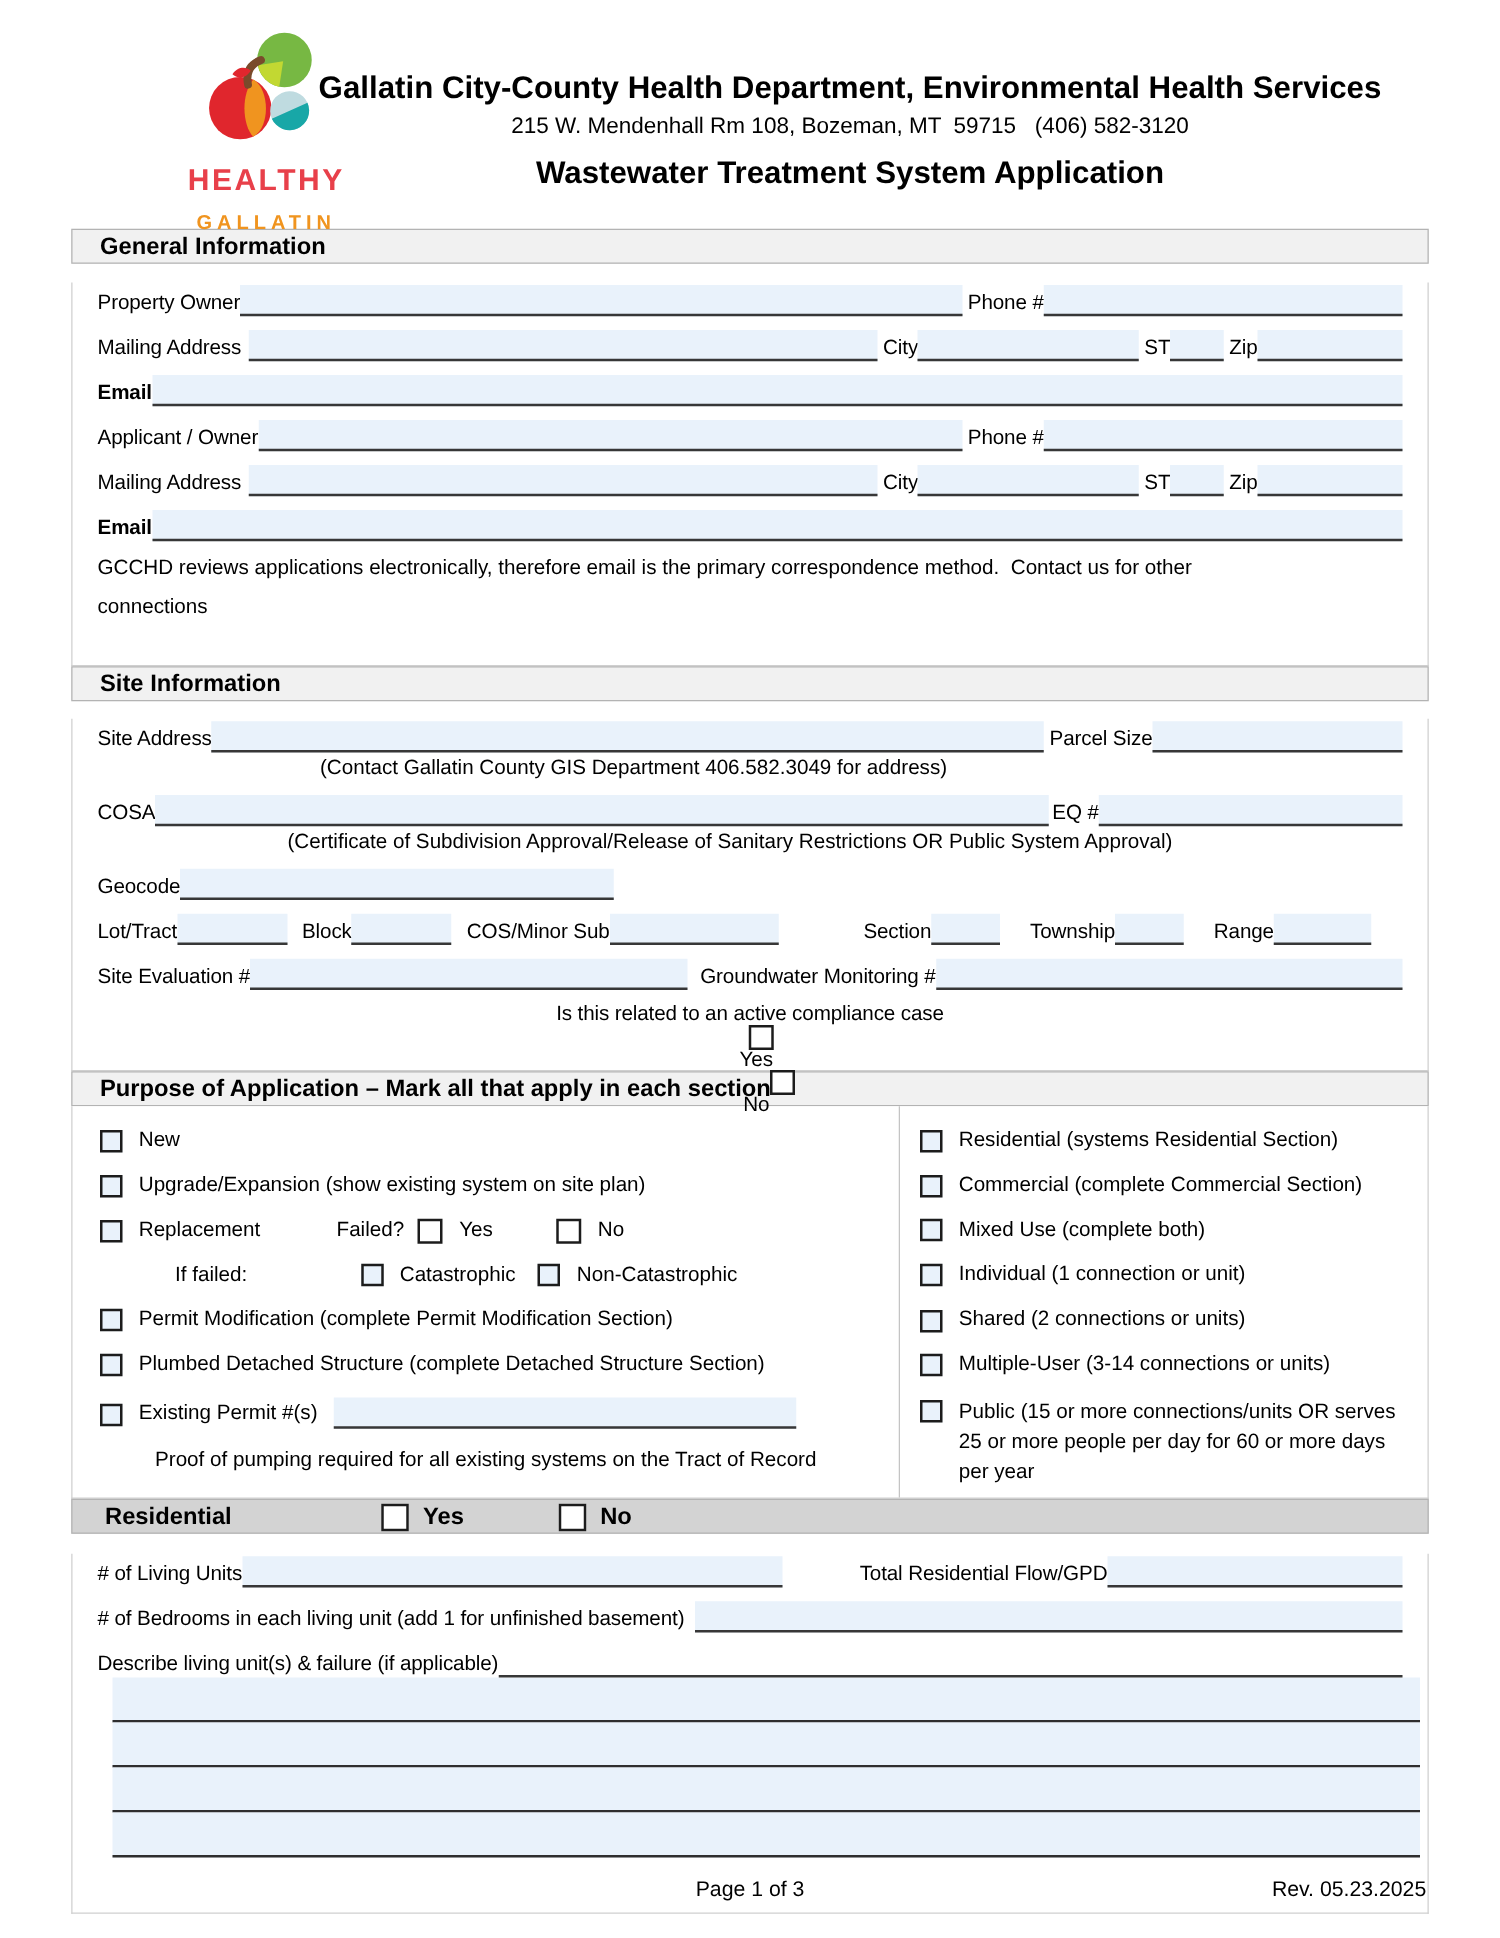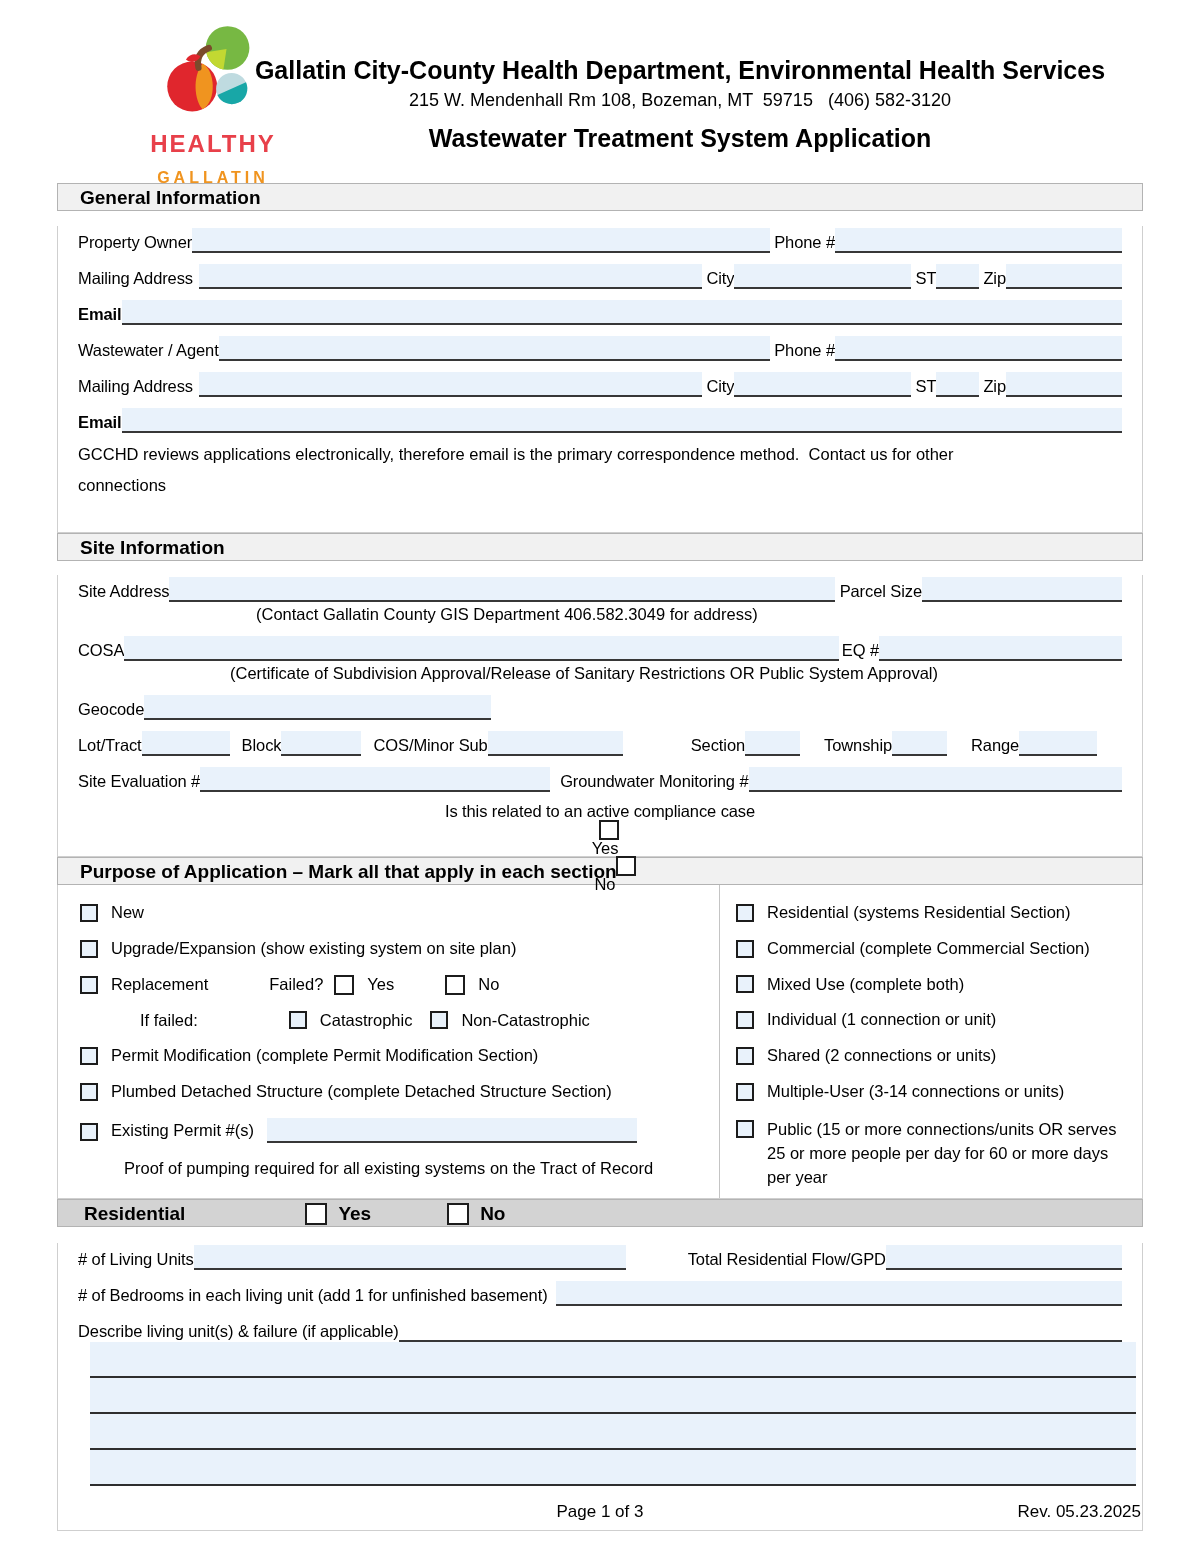--- a/index.html
+++ b/index.html
@@ -106,21 +106,21 @@
         <span class="lbl" style="margin-left:4px;">ST</span>
         <input class="fld" style="width: 43px;">
         <span class="lbl" style="margin-left:4px;">Zip</span>
         <input class="fld" style="width: 116px;">
       </div>
       <div class="frow">
         <span class="lbl b">Email</span>
         <input class="fld grow" style="">
       </div>
       <div class="frow">
-        <span class="lbl">Wastewater / Agent</span>
+        <span class="lbl">Applicant / Owner</span>
         <input class="fld grow" style="">
         <span class="lbl" style="margin-left:4px;">Phone #</span>
         <input class="fld" style="width: 287px;">
       </div>
       <div class="frow">
         <span class="lbl">Mailing Address</span>
         <input class="fld grow" style="margin-left: 6px;">
         <span class="lbl" style="margin-left:4px;">City</span>
         <input class="fld" style="width: 177px;">
         <span class="lbl" style="margin-left:4px;">ST</span>
@@ -245,21 +245,21 @@
           <span class="txt">Commercial (complete Commercial Section)</span>
         </div>
         <div class="citem" style="margin-left:16px;">
           <span class="cb"></span>
           <span class="txt">Mixed Use (complete both)</span>
         </div>
         <div class="citem" style="margin-left:16px;">
           <span class="cb"></span>
           <span class="txt">Individual (1 connection or unit)</span>
         </div>
-        <div class="citem" style="margin-left:16px;">
+        <div class="citem" style="margin-left:16px;align-items:flex-end;">
           <span class="cb"></span>
           <span class="txt">Shared (2 connections or units)</span>
         </div>
         <div class="citem" style="margin-left:16px;">
           <span class="cb"></span>
           <span class="txt">Multiple-User (3-14 connections or units)</span>
         </div>
         <div class="citem top" style="margin-left:16px;">
           <span class="cb"></span>
           <span class="txt" style="width:352px; line-height:1.45;">Public (15 or more connections/units OR serves 25 or more people per day for 60 or more days per year</span>

